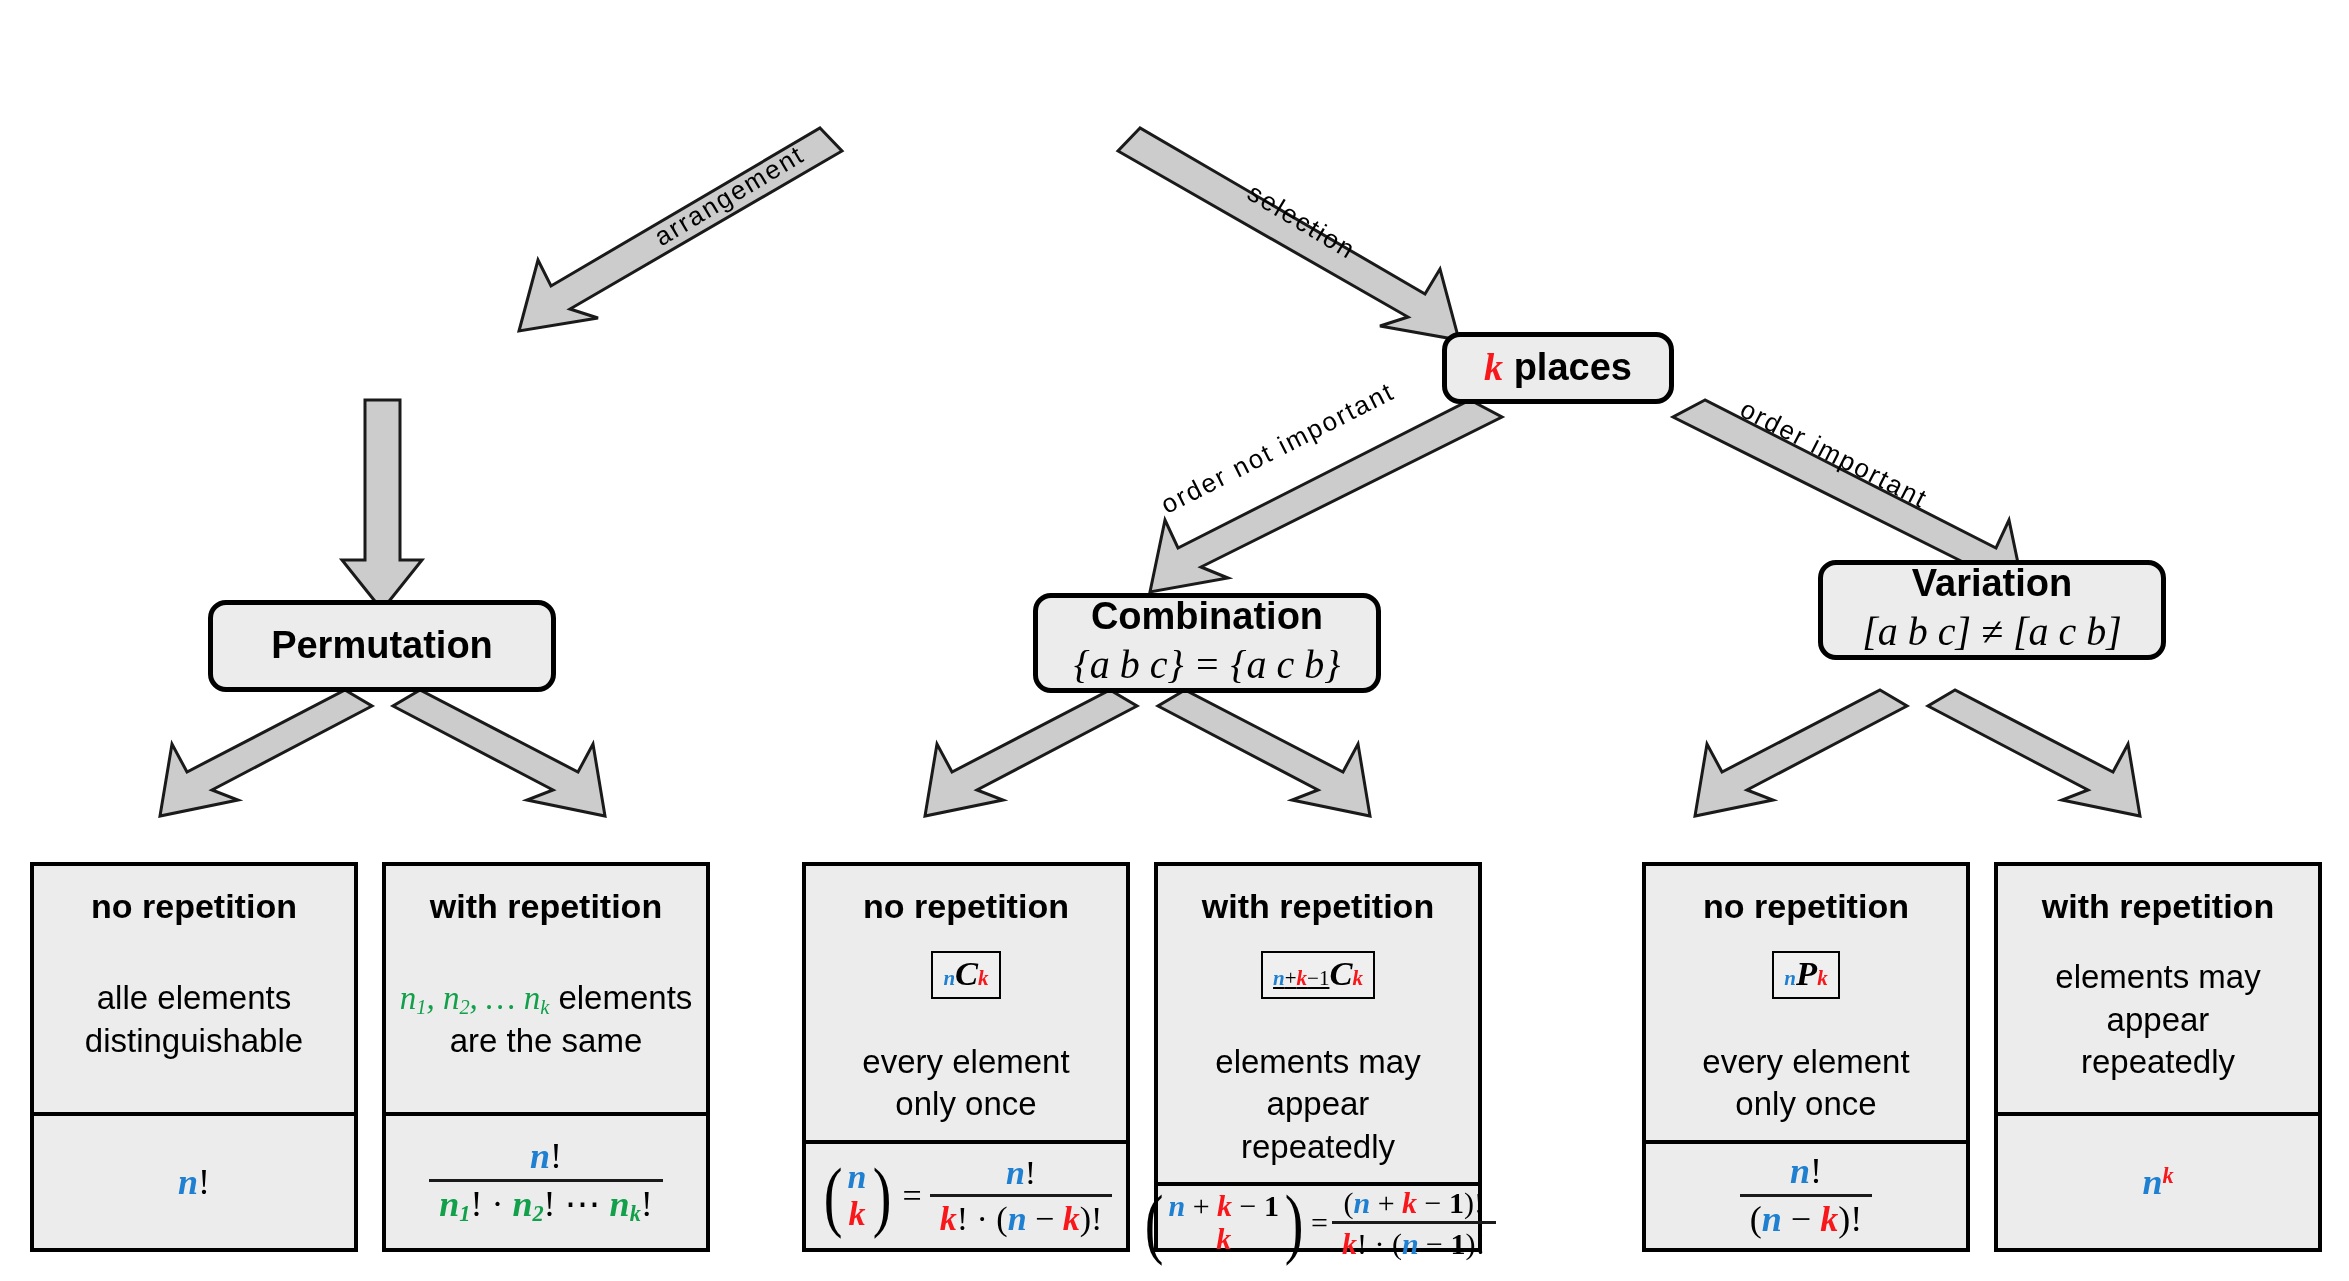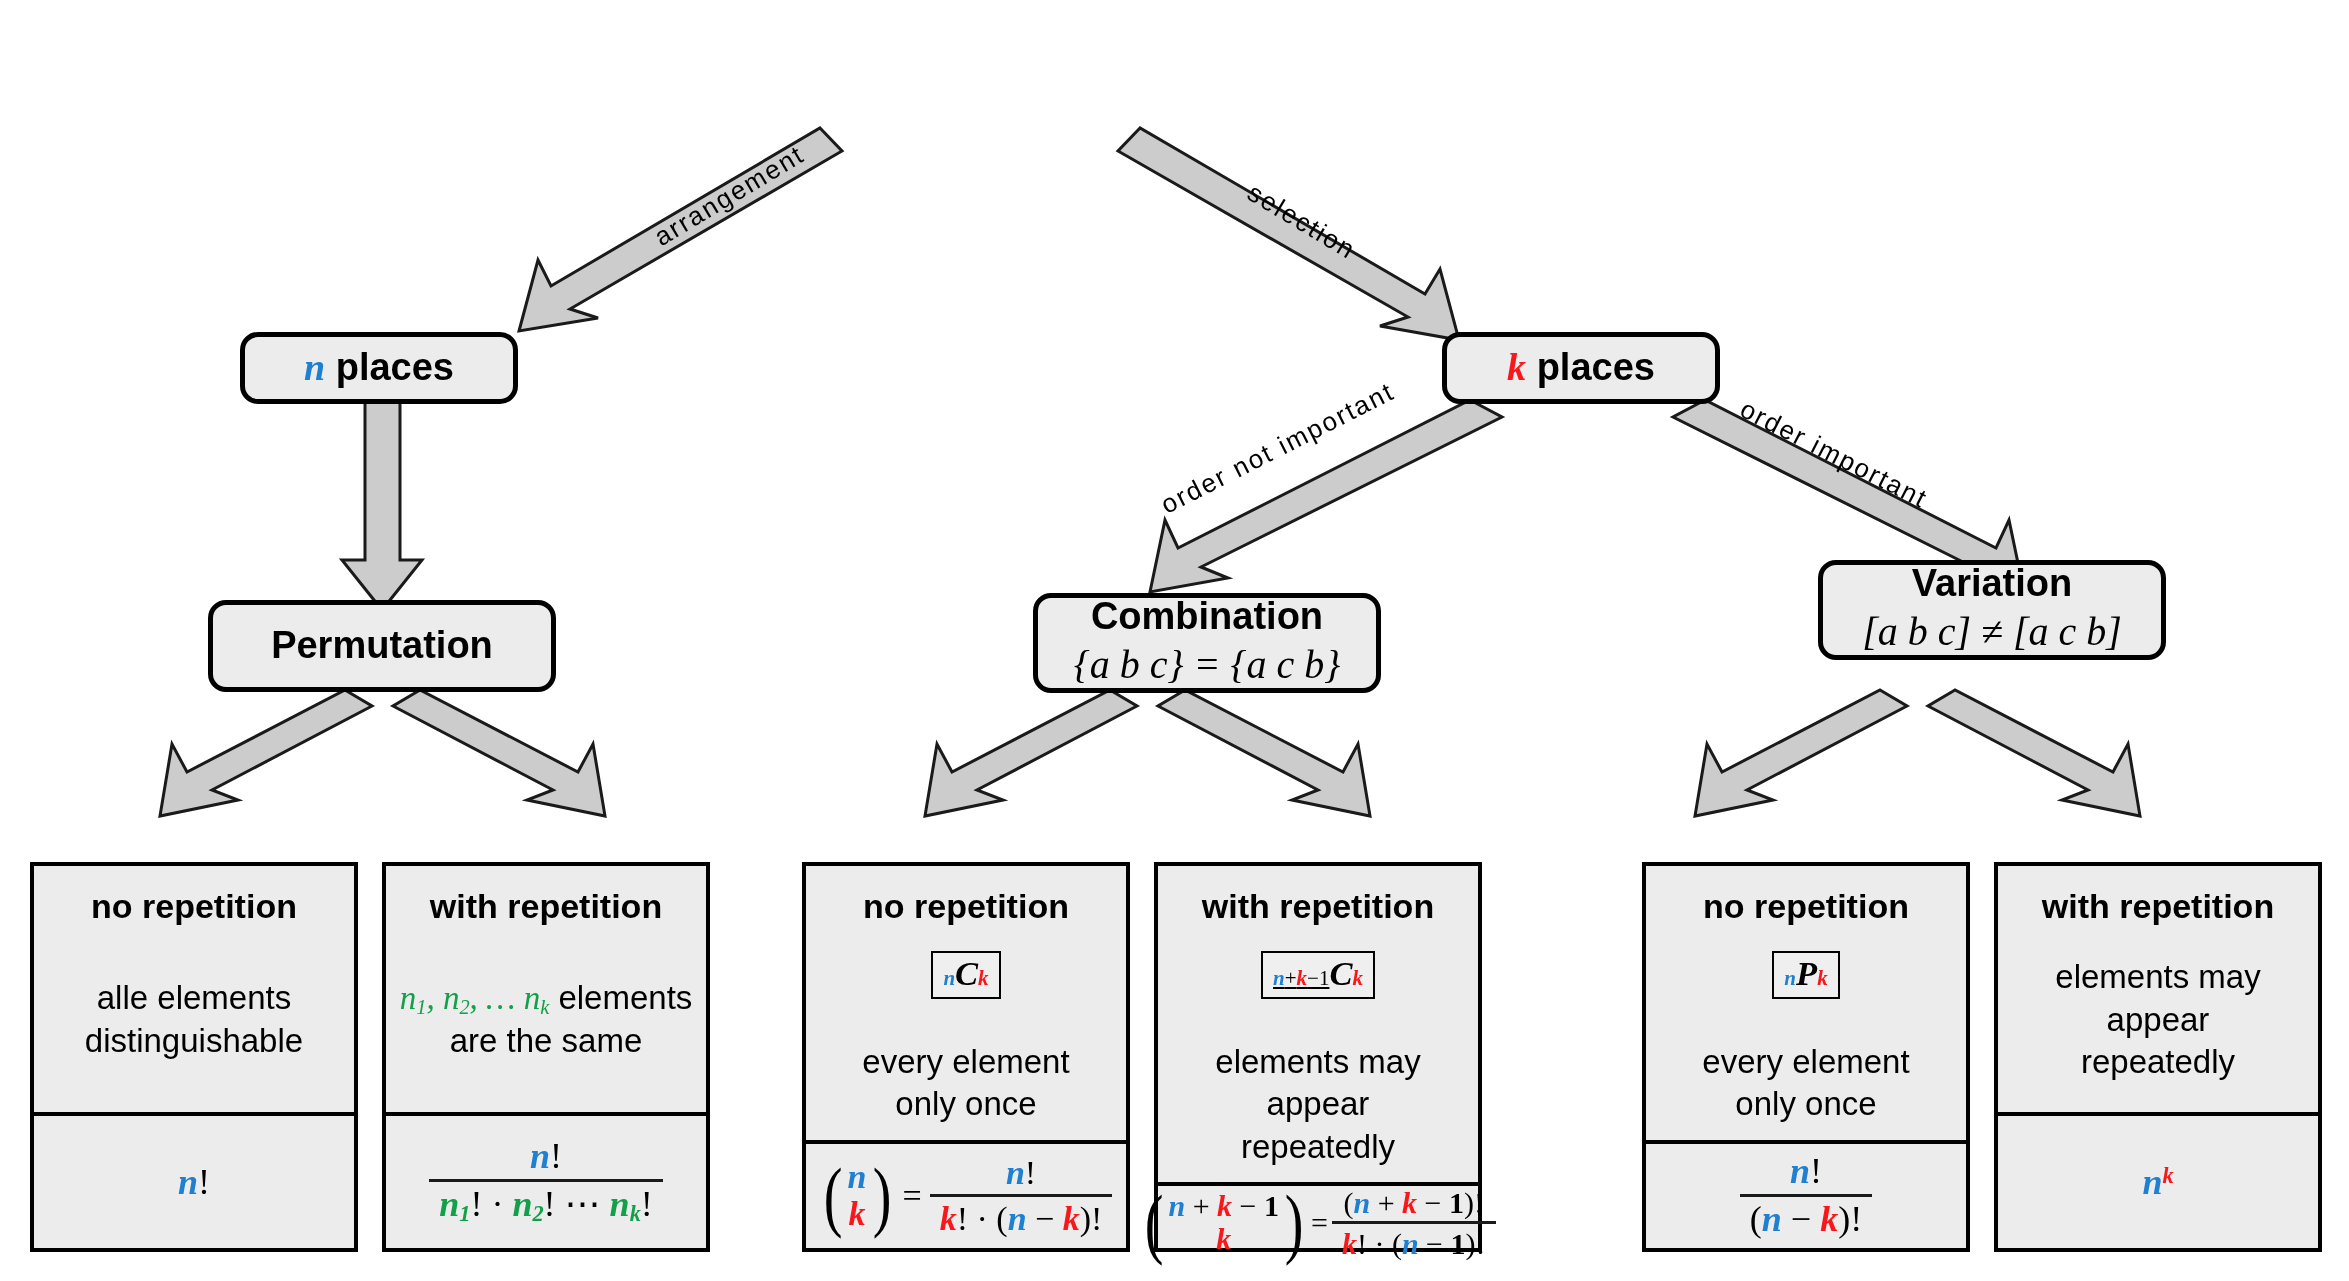--- a/index.html
+++ b/index.html
@@ -200,28 +200,22 @@
     <span>selection</span>
   </div>
   <div class="edge-label" style="left:1170px;top:505px;transform:rotate(-27deg) translate(0,-50%);">
     <span>order not important</span>
   </div>
   <div class="edge-label" style="left:1742px;top:392px;transform:rotate(27deg);">
     <span>order important</span>
   </div>
 
 
-  <div class="node" style="left:240px;top:332px;width:278px;height:72px;">
-    <div class="title">
-      <span class="mi blue">n</span>
-      <span>places</span>
-    </div>
-  </div>
-
-  <div class="node" style="left:1442px;top:332px;width:278px;height:72px;">
+
+  <div class="node" style="left:1442px;top:332px;width:232px;height:72px;">
     <div class="title">
       <span class="mi red">k</span>
       <span>places</span>
     </div>
   </div>
 
   <div class="node" style="left:208px;top:600px;width:348px;height:92px;">
     <div class="title">Permutation</div>
   </div>
 

